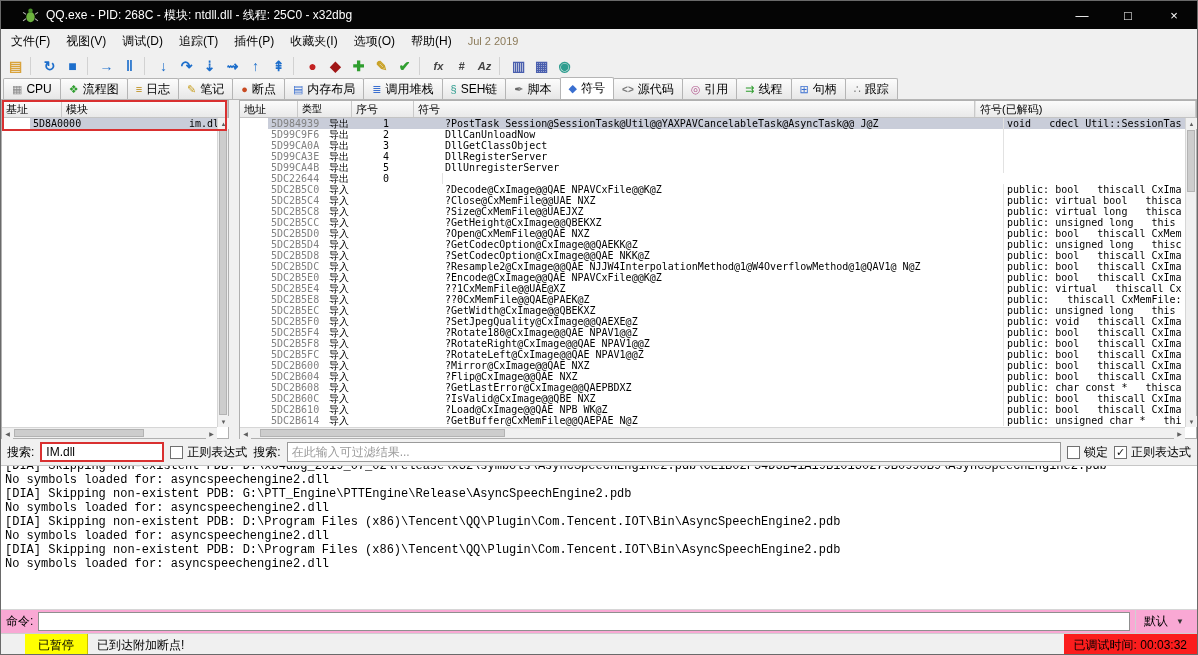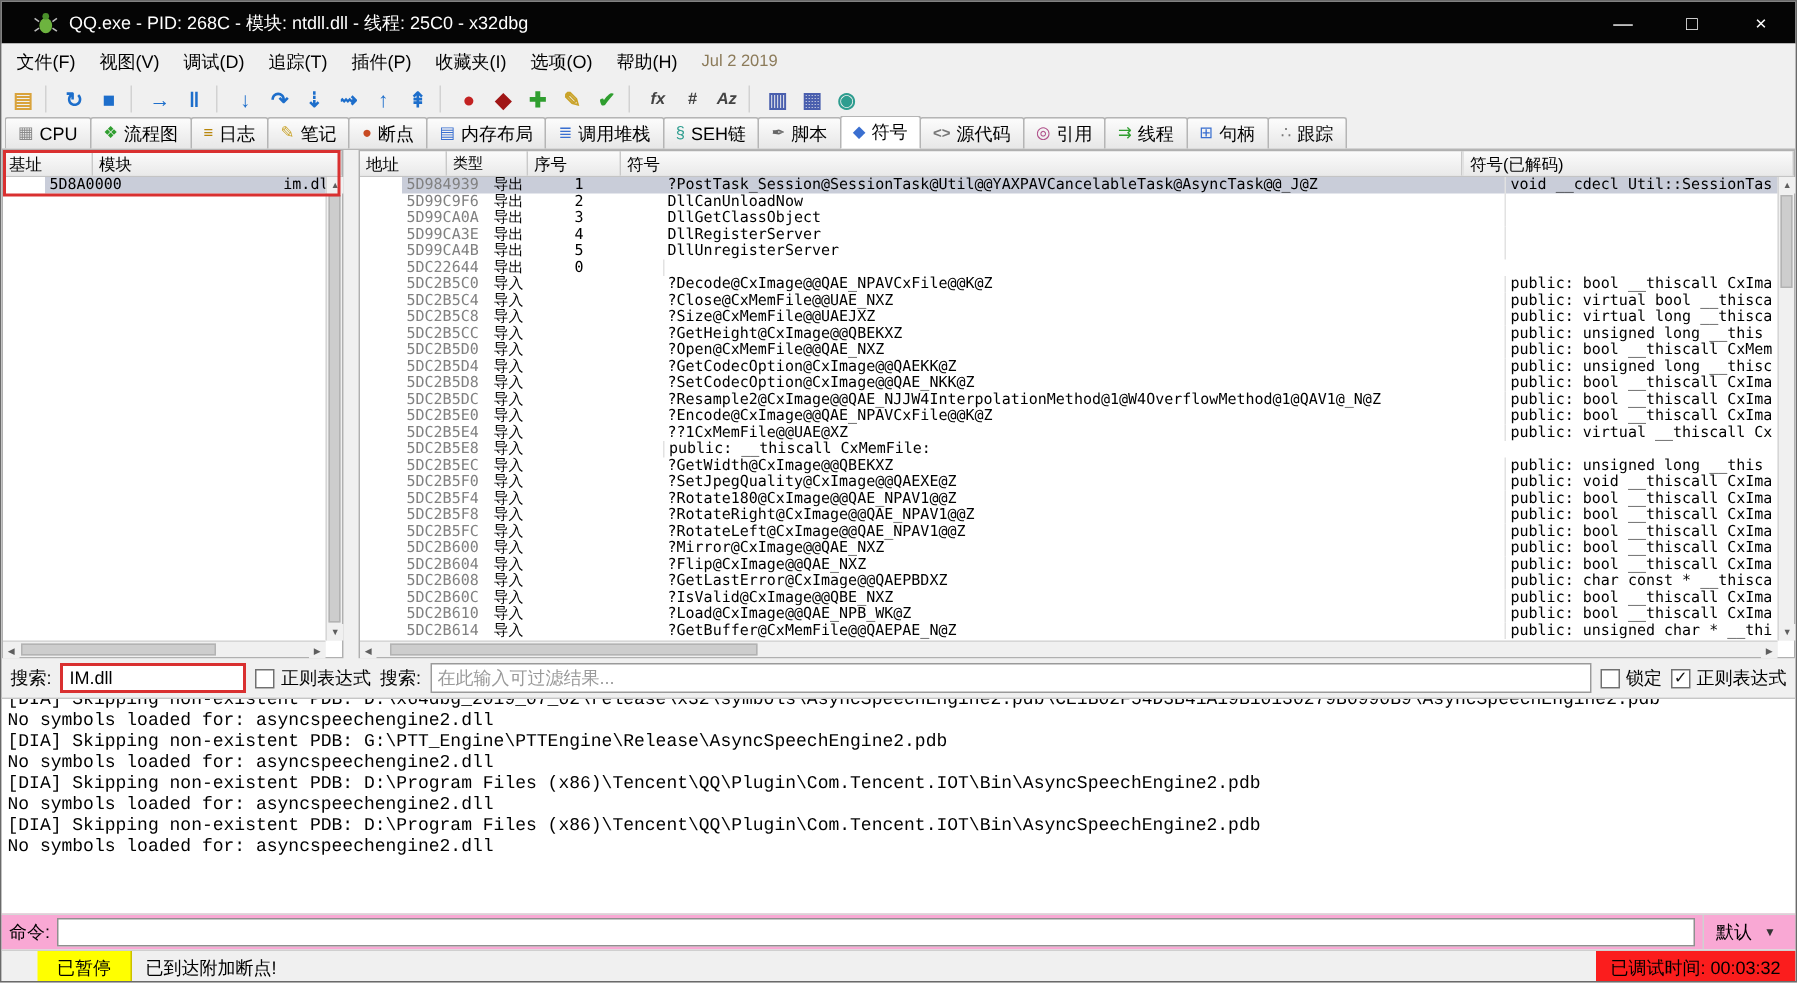--- a/index.html
+++ b/index.html
@@ -260,21 +260,21 @@
         <div class="srow"><div class="scell sc0">5DC2B5C0</div><div class="scell sc1">导入</div><div class="scell sc2"></div><div class="scell sc3">?Decode@CxImage@@QAE_NPAVCxFile@@K@Z</div><div class="scell sc4">public: bool __thiscall CxIma</div></div>
         <div class="srow"><div class="scell sc0">5DC2B5C4</div><div class="scell sc1">导入</div><div class="scell sc2"></div><div class="scell sc3">?Close@CxMemFile@@UAE_NXZ</div><div class="scell sc4">public: virtual bool __thisca</div></div>
         <div class="srow"><div class="scell sc0">5DC2B5C8</div><div class="scell sc1">导入</div><div class="scell sc2"></div><div class="scell sc3">?Size@CxMemFile@@UAEJXZ</div><div class="scell sc4">public: virtual long __thisca</div></div>
         <div class="srow"><div class="scell sc0">5DC2B5CC</div><div class="scell sc1">导入</div><div class="scell sc2"></div><div class="scell sc3">?GetHeight@CxImage@@QBEKXZ</div><div class="scell sc4">public: unsigned long __this</div></div>
         <div class="srow"><div class="scell sc0">5DC2B5D0</div><div class="scell sc1">导入</div><div class="scell sc2"></div><div class="scell sc3">?Open@CxMemFile@@QAE_NXZ</div><div class="scell sc4">public: bool __thiscall CxMem</div></div>
         <div class="srow"><div class="scell sc0">5DC2B5D4</div><div class="scell sc1">导入</div><div class="scell sc2"></div><div class="scell sc3">?GetCodecOption@CxImage@@QAEKK@Z</div><div class="scell sc4">public: unsigned long __thisc</div></div>
         <div class="srow"><div class="scell sc0">5DC2B5D8</div><div class="scell sc1">导入</div><div class="scell sc2"></div><div class="scell sc3">?SetCodecOption@CxImage@@QAE_NKK@Z</div><div class="scell sc4">public: bool __thiscall CxIma</div></div>
         <div class="srow"><div class="scell sc0">5DC2B5DC</div><div class="scell sc1">导入</div><div class="scell sc2"></div><div class="scell sc3">?Resample2@CxImage@@QAE_NJJW4InterpolationMethod@1@W4OverflowMethod@1@QAV1@_N@Z</div><div class="scell sc4">public: bool __thiscall CxIma</div></div>
         <div class="srow"><div class="scell sc0">5DC2B5E0</div><div class="scell sc1">导入</div><div class="scell sc2"></div><div class="scell sc3">?Encode@CxImage@@QAE_NPAVCxFile@@K@Z</div><div class="scell sc4">public: bool __thiscall CxIma</div></div>
         <div class="srow"><div class="scell sc0">5DC2B5E4</div><div class="scell sc1">导入</div><div class="scell sc2"></div><div class="scell sc3">??1CxMemFile@@UAE@XZ</div><div class="scell sc4">public: virtual __thiscall Cx</div></div>
-        <div class="srow"><div class="scell sc0">5DC2B5E8</div><div class="scell sc1">导入</div><div class="scell sc2"></div><div class="scell sc4">public: __thiscall CxMemFile:</div></div>
+        <div class="srow"><div class="scell sc0">5DC2B5E8</div><div class="scell sc1">导入</div><div class="scell sc2"></div><div class="scell sc3">??0CxMemFile@@QAE@PAEK@Z</div><div class="scell sc4">public: __thiscall CxMemFile:</div></div>
         <div class="srow"><div class="scell sc0">5DC2B5EC</div><div class="scell sc1">导入</div><div class="scell sc2"></div><div class="scell sc3">?GetWidth@CxImage@@QBEKXZ</div><div class="scell sc4">public: unsigned long __this</div></div>
         <div class="srow"><div class="scell sc0">5DC2B5F0</div><div class="scell sc1">导入</div><div class="scell sc2"></div><div class="scell sc3">?SetJpegQuality@CxImage@@QAEXE@Z</div><div class="scell sc4">public: void __thiscall CxIma</div></div>
         <div class="srow"><div class="scell sc0">5DC2B5F4</div><div class="scell sc1">导入</div><div class="scell sc2"></div><div class="scell sc3">?Rotate180@CxImage@@QAE_NPAV1@@Z</div><div class="scell sc4">public: bool __thiscall CxIma</div></div>
         <div class="srow"><div class="scell sc0">5DC2B5F8</div><div class="scell sc1">导入</div><div class="scell sc2"></div><div class="scell sc3">?RotateRight@CxImage@@QAE_NPAV1@@Z</div><div class="scell sc4">public: bool __thiscall CxIma</div></div>
         <div class="srow"><div class="scell sc0">5DC2B5FC</div><div class="scell sc1">导入</div><div class="scell sc2"></div><div class="scell sc3">?RotateLeft@CxImage@@QAE_NPAV1@@Z</div><div class="scell sc4">public: bool __thiscall CxIma</div></div>
         <div class="srow"><div class="scell sc0">5DC2B600</div><div class="scell sc1">导入</div><div class="scell sc2"></div><div class="scell sc3">?Mirror@CxImage@@QAE_NXZ</div><div class="scell sc4">public: bool __thiscall CxIma</div></div>
         <div class="srow"><div class="scell sc0">5DC2B604</div><div class="scell sc1">导入</div><div class="scell sc2"></div><div class="scell sc3">?Flip@CxImage@@QAE_NXZ</div><div class="scell sc4">public: bool __thiscall CxIma</div></div>
         <div class="srow"><div class="scell sc0">5DC2B608</div><div class="scell sc1">导入</div><div class="scell sc2"></div><div class="scell sc3">?GetLastError@CxImage@@QAEPBDXZ</div><div class="scell sc4">public: char const * __thisca</div></div>
         <div class="srow"><div class="scell sc0">5DC2B60C</div><div class="scell sc1">导入</div><div class="scell sc2"></div><div class="scell sc3">?IsValid@CxImage@@QBE_NXZ</div><div class="scell sc4">public: bool __thiscall CxIma</div></div>
         <div class="srow"><div class="scell sc0">5DC2B610</div><div class="scell sc1">导入</div><div class="scell sc2"></div><div class="scell sc3">?Load@CxImage@@QAE_NPB_WK@Z</div><div class="scell sc4">public: bool __thiscall CxIma</div></div>

